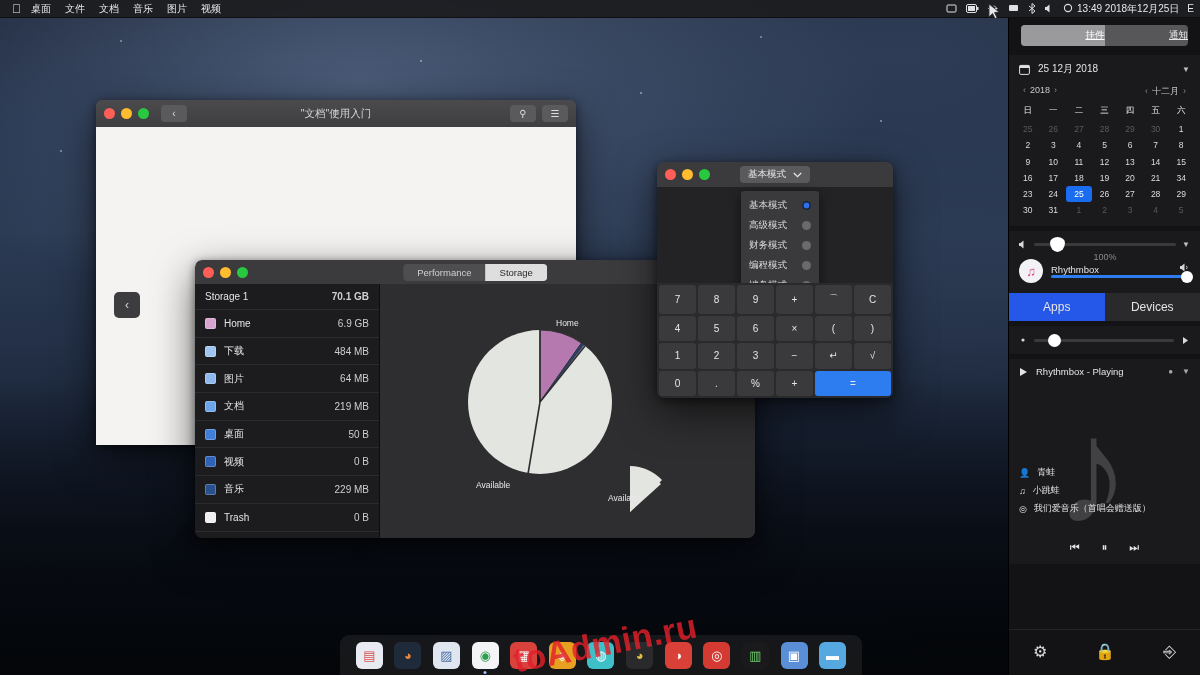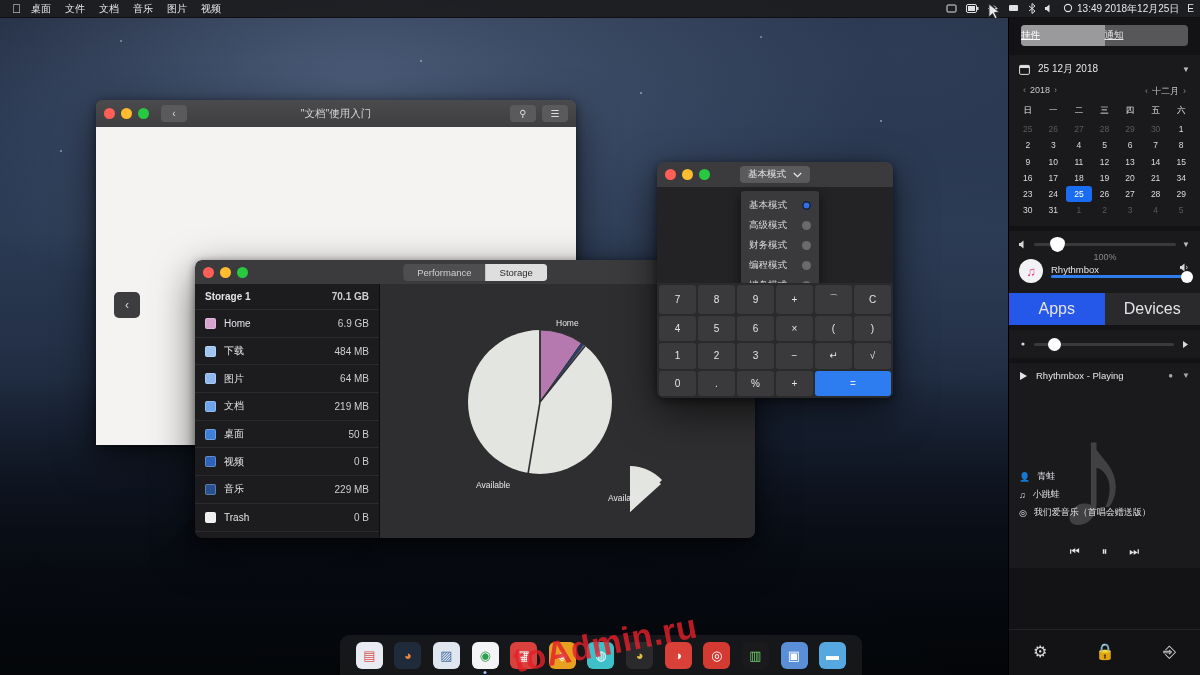--- a/index.html
+++ b/index.html
@@ -81,21 +81,21 @@
   #monwin .tab.active { background: #dedede; color: #2b2b2d; }
   #monwin .content { position: absolute; top: 24px; left: 0; right: 0; bottom: 0; display: flex; }
   #monwin .left { width: 185px; background: #1c1c1e; border-right: 1px solid #0d0d0f; }
   .st-row { display: flex; align-items: center; height: 27.7px; padding: 0 10px;
             border-bottom: 1px solid #2c2c2e; font-size: 10px; color: #e4e4e6; }
   .st-row .sw { width: 11px; height: 11px; border-radius: 2px; margin-right: 8px; flex: 0 0 auto;
                 border: 1px solid rgba(255,255,255,.25); }
   .st-row .nm { flex: 1; }
   .st-row .sz { color: #cfcfd1; }
   .st-row.head { font-weight: bold; height: 26px; }
-  .st-row.head .nm { font-weight: bold; }
+  .st-row.head .nm { font-weight: normal; }
   #monwin .right { flex: 1; background: #2e2e30; position: relative; }
   .pie-label { position: absolute; font-size: 8.5px; color: #e8e8ea; }
 
   
   #calcwin { left: 657px; top: 162px; width: 236px; height: 236px; border-radius: 7px; overflow: hidden; }
   #calcwin .titlebar { background: #3b3b3d; height: 25px; }
   .calc-mode { position: absolute; left: 50%; transform: translateX(-50%);
                background: #5a5a5c; border-radius: 4px; padding: 2px 8px; font-size: 9.5px;
                color: #e6e6e8; display: flex; align-items: center; gap: 7px; }
   #calcwin .display { height: 96px; background: #232325; position: relative; }
@@ -109,21 +109,21 @@
                    display: grid; grid-template-columns: repeat(6, 1fr); gap: 2px; padding: 2px; background: #2a2a2c; }
   .key { background: #3a3a3c; border-radius: 3px; display: flex; align-items: center;
          justify-content: center; font-size: 10px; color: #e6e6e8; }
   .key.eq { background: #2d7df0; grid-column: span 2; }
 
   
   #sidebar { position: absolute; right: 0; top: 18px; width: 192px; bottom: 0;
              background: #131315; z-index: 40; display: flex; flex-direction: column;
              border-left: 1px solid #000; }
   .sb-seg { display: flex; margin: 7px 12px 9px; border-radius: 4px; overflow: hidden; background: #57575a; }
-  .sb-seg div { flex: 1; text-align: left; font-size: 9.5px; padding: 4px 0; color: #e6e6e8; text-decoration: underline; }
+  .sb-seg div { flex: 1; text-align: right; font-size: 9.5px; padding: 4px 0; color: #e6e6e8; text-decoration: underline; }
   .sb-seg div.on { background: #9a9a9d; color: #fff; }
   .sb-card { background: #1a1a1c; margin: 0 0 5px 0; }
   .cal-head { display: flex; align-items: center; padding: 7px 10px; font-size: 10px; color: #e4e4e6; }
   .cal-head .ic { margin-right: 8px; }
   .cal-head .caret { margin-left: auto; font-size: 8px; color: #bdbdbf; }
   .cal-nav { display: flex; justify-content: space-between; padding: 2px 10px 4px; font-size: 9px; color: #c8c8ca; }
   .cal-nav span.arw { color: #8a8a8c; padding: 0 4px; }
   .cal-grid { display: grid; grid-template-columns: repeat(7, 1fr); padding: 0 6px 8px; }
   .cal-grid div { text-align: center; font-size: 8.5px; color: #dcdcde; padding: 3.1px 0; }
   .cal-grid div.hd { color: #e8e8ea; padding-bottom: 4px; }
@@ -138,21 +138,21 @@
   .app-row { display: flex; align-items: center; padding: 4px 10px 10px; gap: 8px; position: relative; }
   .app-ico { width: 24px; height: 24px; border-radius: 50%; background: #f2f2f4;
              display: flex; align-items: center; justify-content: center; font-size: 13px;
              color: #d8448a; flex: 0 0 auto; }
   .app-col { flex: 1; }
   .app-name { font-size: 9.5px; color: #e4e4e6; margin-bottom: 0; }
   .app-track { height: 3px; background: #2d7df0; border-radius: 2px; position: relative; }
   .app-knob { position: absolute; right: -3px; top: -4.5px; width: 12px; height: 12px;
               background: #fff; border-radius: 50%; }
   .sb-tabs { display: flex; }
-  .sb-tabs div { flex: 1; text-align: center; font-size: 16px; padding: 7px 0; color: #e4e4e6; background: #2a2a2c; }
+  .sb-tabs div { flex: 1; text-align: center; font-size: 12px; padding: 7px 0; color: #e4e4e6; background: #2a2a2c; }
   .sb-tabs div.on { background: #2558e8; }
   .bright-row { display: flex; align-items: center; padding: 9px 10px; gap: 7px; }
   .bright-track { flex: 1; height: 3px; background: #3a3a3c; border-radius: 2px; position: relative; }
   .bright-knob { position: absolute; left: 14px; top: -5px; width: 13px; height: 13px;
                  background: #fff; border-radius: 50%; }
   .player { background: #1a1a1c; margin-bottom: 4px; position: relative; overflow: hidden; }
   .pl-head { display: flex; align-items: center; gap: 8px; padding: 7px 10px; font-size: 9.5px; color: #e4e4e6; }
   .pl-head .sp { margin-left: auto; display: flex; gap: 9px; color: #a8a8aa; font-size: 8px; }
   .pl-art { position: relative; height: 180px; }
   .note-glyph { position: absolute; left: 46px; top: 12px; font-size: 150px; color: #48484a;

